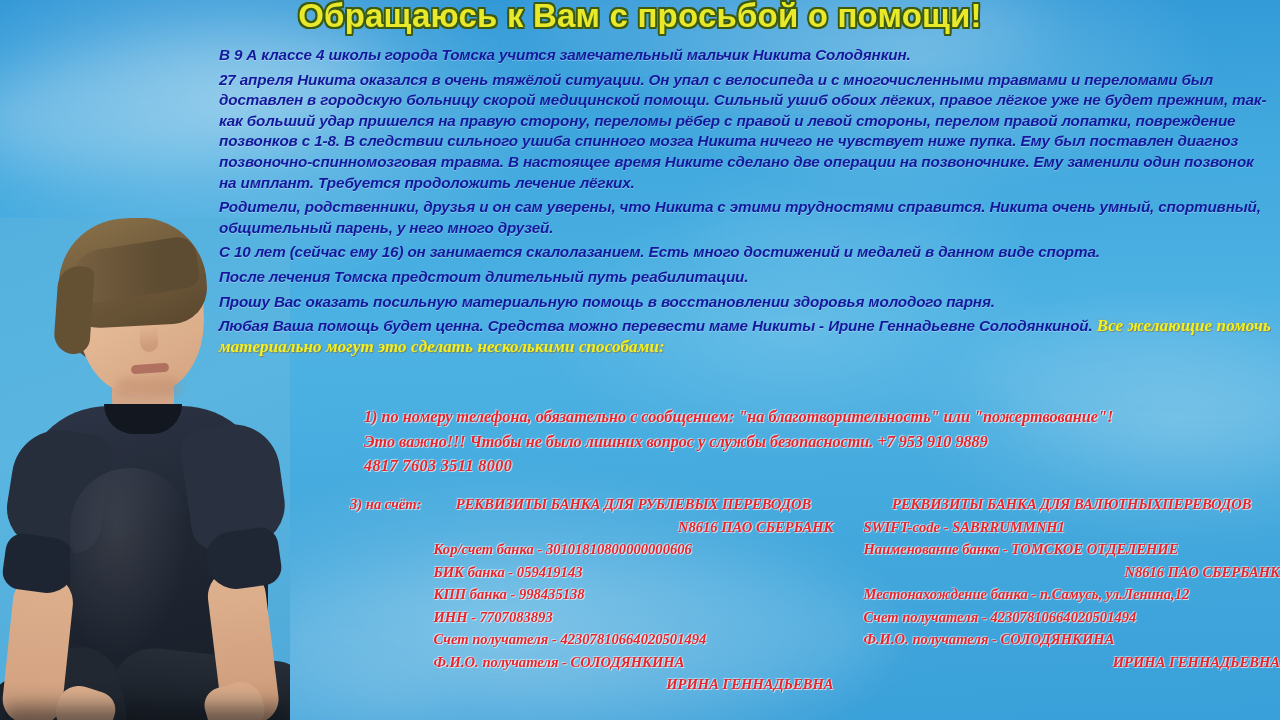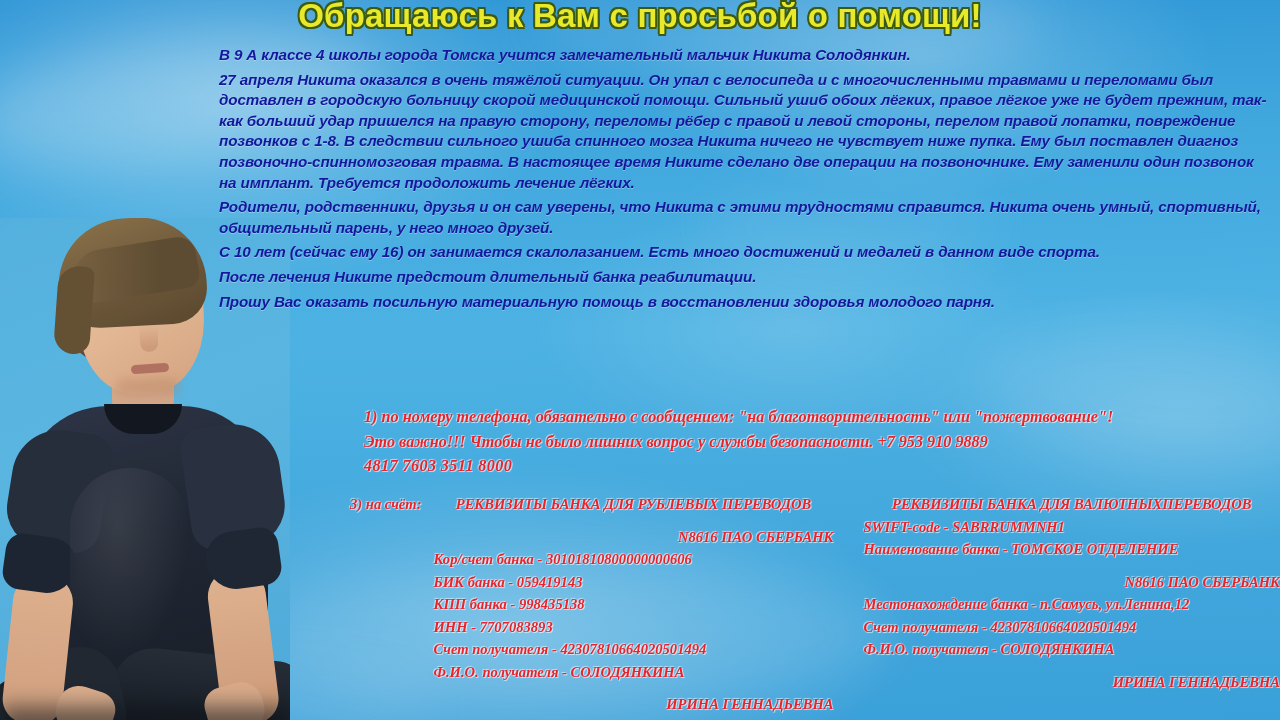--- a/index.html
+++ b/index.html
@@ -282,21 +282,21 @@
   #requisites .cols { display:flex; align-items:flex-start; }
   #requisites .lead {
     flex:0 0 auto;
     padding-right:12px;
     white-space:nowrap;
   }
   #requisites .col-rub { flex:0 0 400px; }
   #requisites .col-cur { flex:1 1 auto; padding-left:30px; }
   #requisites .hdr { text-align:center; white-space:nowrap; }
   #requisites .ln  { white-space:nowrap; }
-  #requisites .rgt { text-align:right; white-space:nowrap;margin-top:10px; }
+  #requisites .rgt { text-align:right; white-space:nowrap; }
   #requisites .ctr { text-align:center; white-space:nowrap; }
 </style>
 </head>
 <body>
 
 <div id="poster">
 
   <div class="cloud c1"></div>
   <div class="cloud c2"></div>
   <div class="cloud c3"></div>
@@ -339,22 +339,23 @@
     <div class="pp shadow-bot"></div>
   </div>
 
   <h1 id="title">Обращаюсь к Вам с просьбой о помощи!</h1>
 
   <div id="blue-body">
     <p>В 9 А классе 4 школы города Томска учится замечательный мальчик Никита Солодянкин.</p>
     <p>27 апреля Никита оказался в очень тяжёлой ситуации. Он упал с велосипеда и с многочисленными травмами и переломами был доставлен в городскую больницу скорой медицинской помощи. Сильный ушиб обоих лёгких, правое лёгкое уже не будет прежним, так-как больший удар пришелся на правую сторону, переломы рёбер с правой и левой стороны, перелом правой лопатки, повреждение позвонков с 1-8. В следствии сильного ушиба спинного мозга Никита ничего не чувствует ниже пупка. Ему был поставлен диагноз позвоночно-спинномозговая травма. В настоящее время Никите сделано две операции на позвоночнике. Ему заменили один позвонок на имплант. Требуется продоложить лечение лёгких.</p>
     <p>Родители, родственники, друзья и он сам уверены, что Никита с этими трудностями справится. Никита очень умный, спортивный, общительный парень, у него много друзей.</p>
     <p>С 10 лет (сейчас ему 16) он занимается скалолазанием. Есть много достижений и медалей в данном виде спорта.</p>
-    <p>После лечения Никите предстоит длительный банка реабилитации.</p>
+    <p>После лечения Томска предстоит длительный путь реабилитации.</p>
     <p>Прошу Вас оказать посильную материальную помощь в восстановлении здоровья молодого парня.</p>
+    <p><span class="cont">Любая Ваша помощь будет ценна. Средства можно перевести маме Никиты - Ирине Геннадьевне Солодянкиной.</span> <span class="yellow-serif">Все желающие помочь материально могут это сделать несколькими способами:</span></p>
   </div>
 
   <div id="red-block">
     <div class="rline">1) по номеру телефона, обязательно с сообщением: "на благотворительность" или "пожертвование"!</div>
     <div class="rline">Это важно!!! Чтобы не было лишних вопрос у службы безопасности. +7 953 910 9889</div>
     <div class="rline card-num">4817 7603 3511 8000</div>
   </div>
 
   <div id="requisites">
     <div class="cols">

